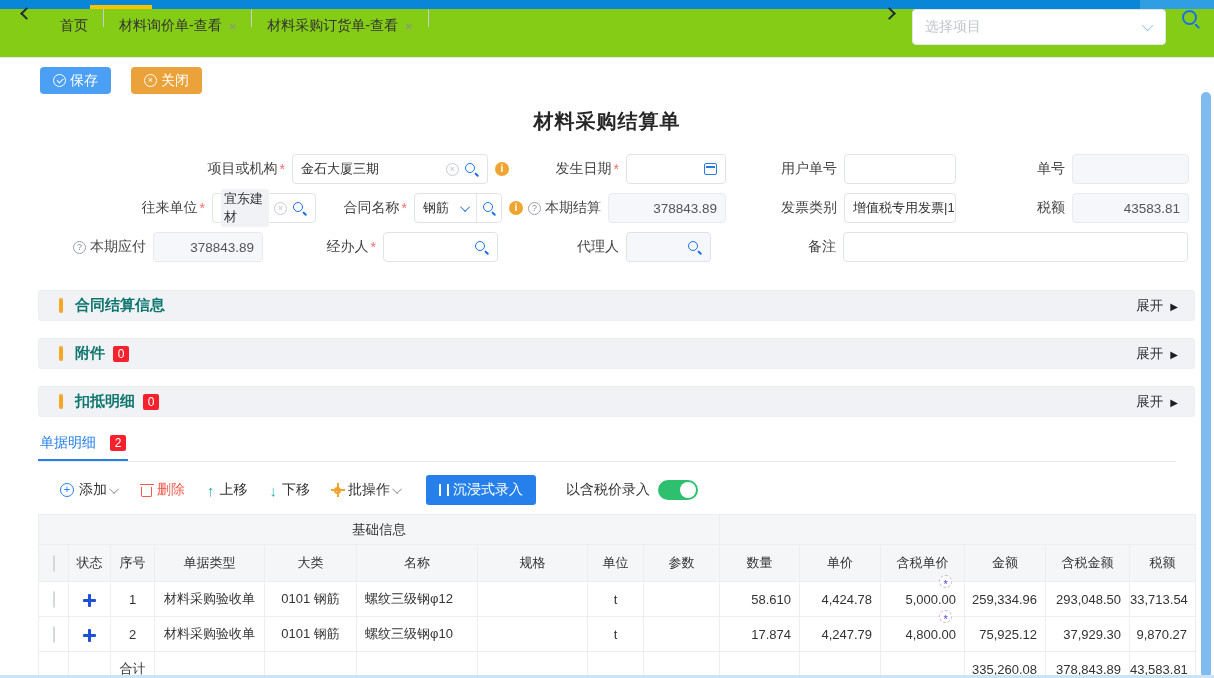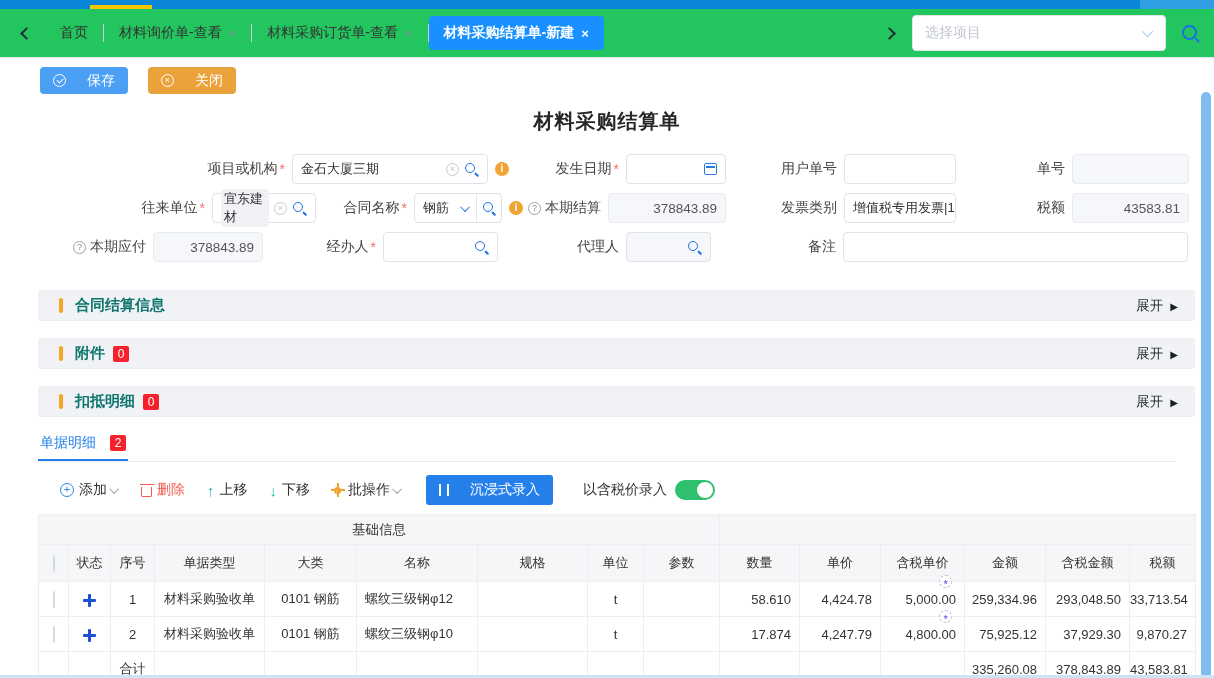--- a/index.html
+++ b/index.html
@@ -6,42 +6,42 @@
   html,body { width:1214px; height:678px; }
   body {
     font-family: "Liberation Sans", "DejaVu Sans", sans-serif;
     background:#fff; color:#333; overflow:hidden; position:relative;
   }
   
   .topstrip { height:9px; background:#0a86d8; position:relative; }
   .topstrip .accent { position:absolute; left:90px; bottom:0; width:62px; height:4px; background:#f7c500; }
   .topstrip .lighter { position:absolute; right:0; top:0; width:74px; height:9px; background:#2f9ee2; }
   
-  .tabbar { height:49px; background:#22c55e; border-bottom:1px solid #e3e6ec; display:flex; align-items:center; padding:0 14px 0 16px; }
+  .tabbar { height:49px; background:#84cc16; border-bottom:1px solid #e3e6ec; display:flex; padding:0 14px 0 16px; }
   .nav-chev { width:9px; height:9px; border-left:2.5px solid #222c3c; border-bottom:2.5px solid #222c3c; transform:rotate(45deg); margin:0 14px 0 6px; flex:0 0 auto; cursor:pointer; }
   .nav-chev.fwd { transform:rotate(225deg); margin:0 18px 0 0; }
   .tab { font-size:14px; color:#333; padding:0 15px; height:34px; display:flex; align-items:center; gap:7px; white-space:nowrap; cursor:pointer; }
   .tab .x-icon { color:#8a9099; font-size:13px; line-height:1; }
   .tab.active { background:#1890ff; color:#fff; border-radius:4px; font-weight:bold; }
   .tab.active .x-icon { color:#fff; }
   .tab-sep { width:1px; height:18px; background:#c8ccd4; flex:0 0 auto; }
   .x-icon::before { content:"×"; }
   .tb-spacer { flex:1; }
   .proj-select { width:254px; height:36px; background:#fff; border:1px solid #e2e5ea; border-radius:4px; display:flex; align-items:center; padding:0 12px; }
   .proj-select .ph { color:#c0c6cf; font-size:14px; flex:1; }
   .cd { width:8px; height:8px; border-left:1.6px solid #9ec5f2; border-bottom:1.6px solid #9ec5f2; transform:rotate(-45deg) translateY(-2px); }
   .i-search { position:relative; width:15px; height:15px; display:inline-block; flex:0 0 auto; }
   .i-search::before { content:""; position:absolute; left:1px; top:1px; width:8px; height:8px; border:1.7px solid #1b6fe8; border-radius:50%; }
   .i-search::after { content:""; position:absolute; left:10.5px; top:10.5px; width:4.5px; height:1.8px; background:#1b6fe8; transform:rotate(45deg); transform-origin:left center; border-radius:1px; }
   .i-search.lg { width:19px; height:19px; margin-left:15px; }
   .i-search.lg::before { width:11px; height:11px; border-width:2.2px; }
   .i-search.lg::after { left:13.5px; top:13.5px; width:6px; height:2.4px; }
   
   .btnbar { margin:9px 0 0 40px; display:flex; gap:20px; }
-  .btn { height:27px; border:none; border-radius:4px; color:#fff; font-size:14px; display:flex; align-items:center; gap:21px; padding:0 13px; cursor:pointer; font-family:inherit; }
+  .btn { height:27px; border:none; border-radius:4px; color:#fff; font-size:14px; display:flex; align-items:center; gap:4px; padding:0 13px; cursor:pointer; font-family:inherit; }
   .btn.save { background:#4ba0f5; }
   .btn.closeb { background:#eba23a; }
   .i-check { width:13px; height:13px; border:1.2px solid #fff; border-radius:50%; position:relative; }
   .i-check::after { content:""; position:absolute; left:3px; top:3.2px; width:5px; height:2.6px; border-left:1.4px solid #fff; border-bottom:1.4px solid #fff; transform:rotate(-45deg); }
   .i-xcirc { width:13px; height:13px; border:1.2px solid #fff; border-radius:50%; position:relative; font-size:9px; line-height:10.5px; text-align:center; }
   .i-xcirc::before { content:"×"; }
   
   .ptitle { text-align:center; margin-top:14px; font-size:20px; font-weight:bold; color:#262626; letter-spacing:1px; }
   
   .form { margin-top:19px; }
@@ -132,24 +132,20 @@
   <span class="tab">
       <span>材料询价单-查看</span>
       <span class="x-icon"></span>
     </span>
   <span class="tab-sep"></span>
   <span class="tab">
       <span>材料采购订货单-查看</span>
       <span class="x-icon"></span>
     </span>
   <span class="tab-sep"></span>
-  <span class="tab active">
-      <span>材料采购结算单-新建</span>
-      <span class="x-icon"></span>
-    </span>
   <span class="tb-spacer"></span>
   <span class="nav-chev fwd"></span>
   <div class="proj-select">
     <span class="ph">选择项目</span>
     <span class="cd"></span>
   </div>
   <span class="i-search lg"></span>
 </div>
 
 <div class="btnbar">

